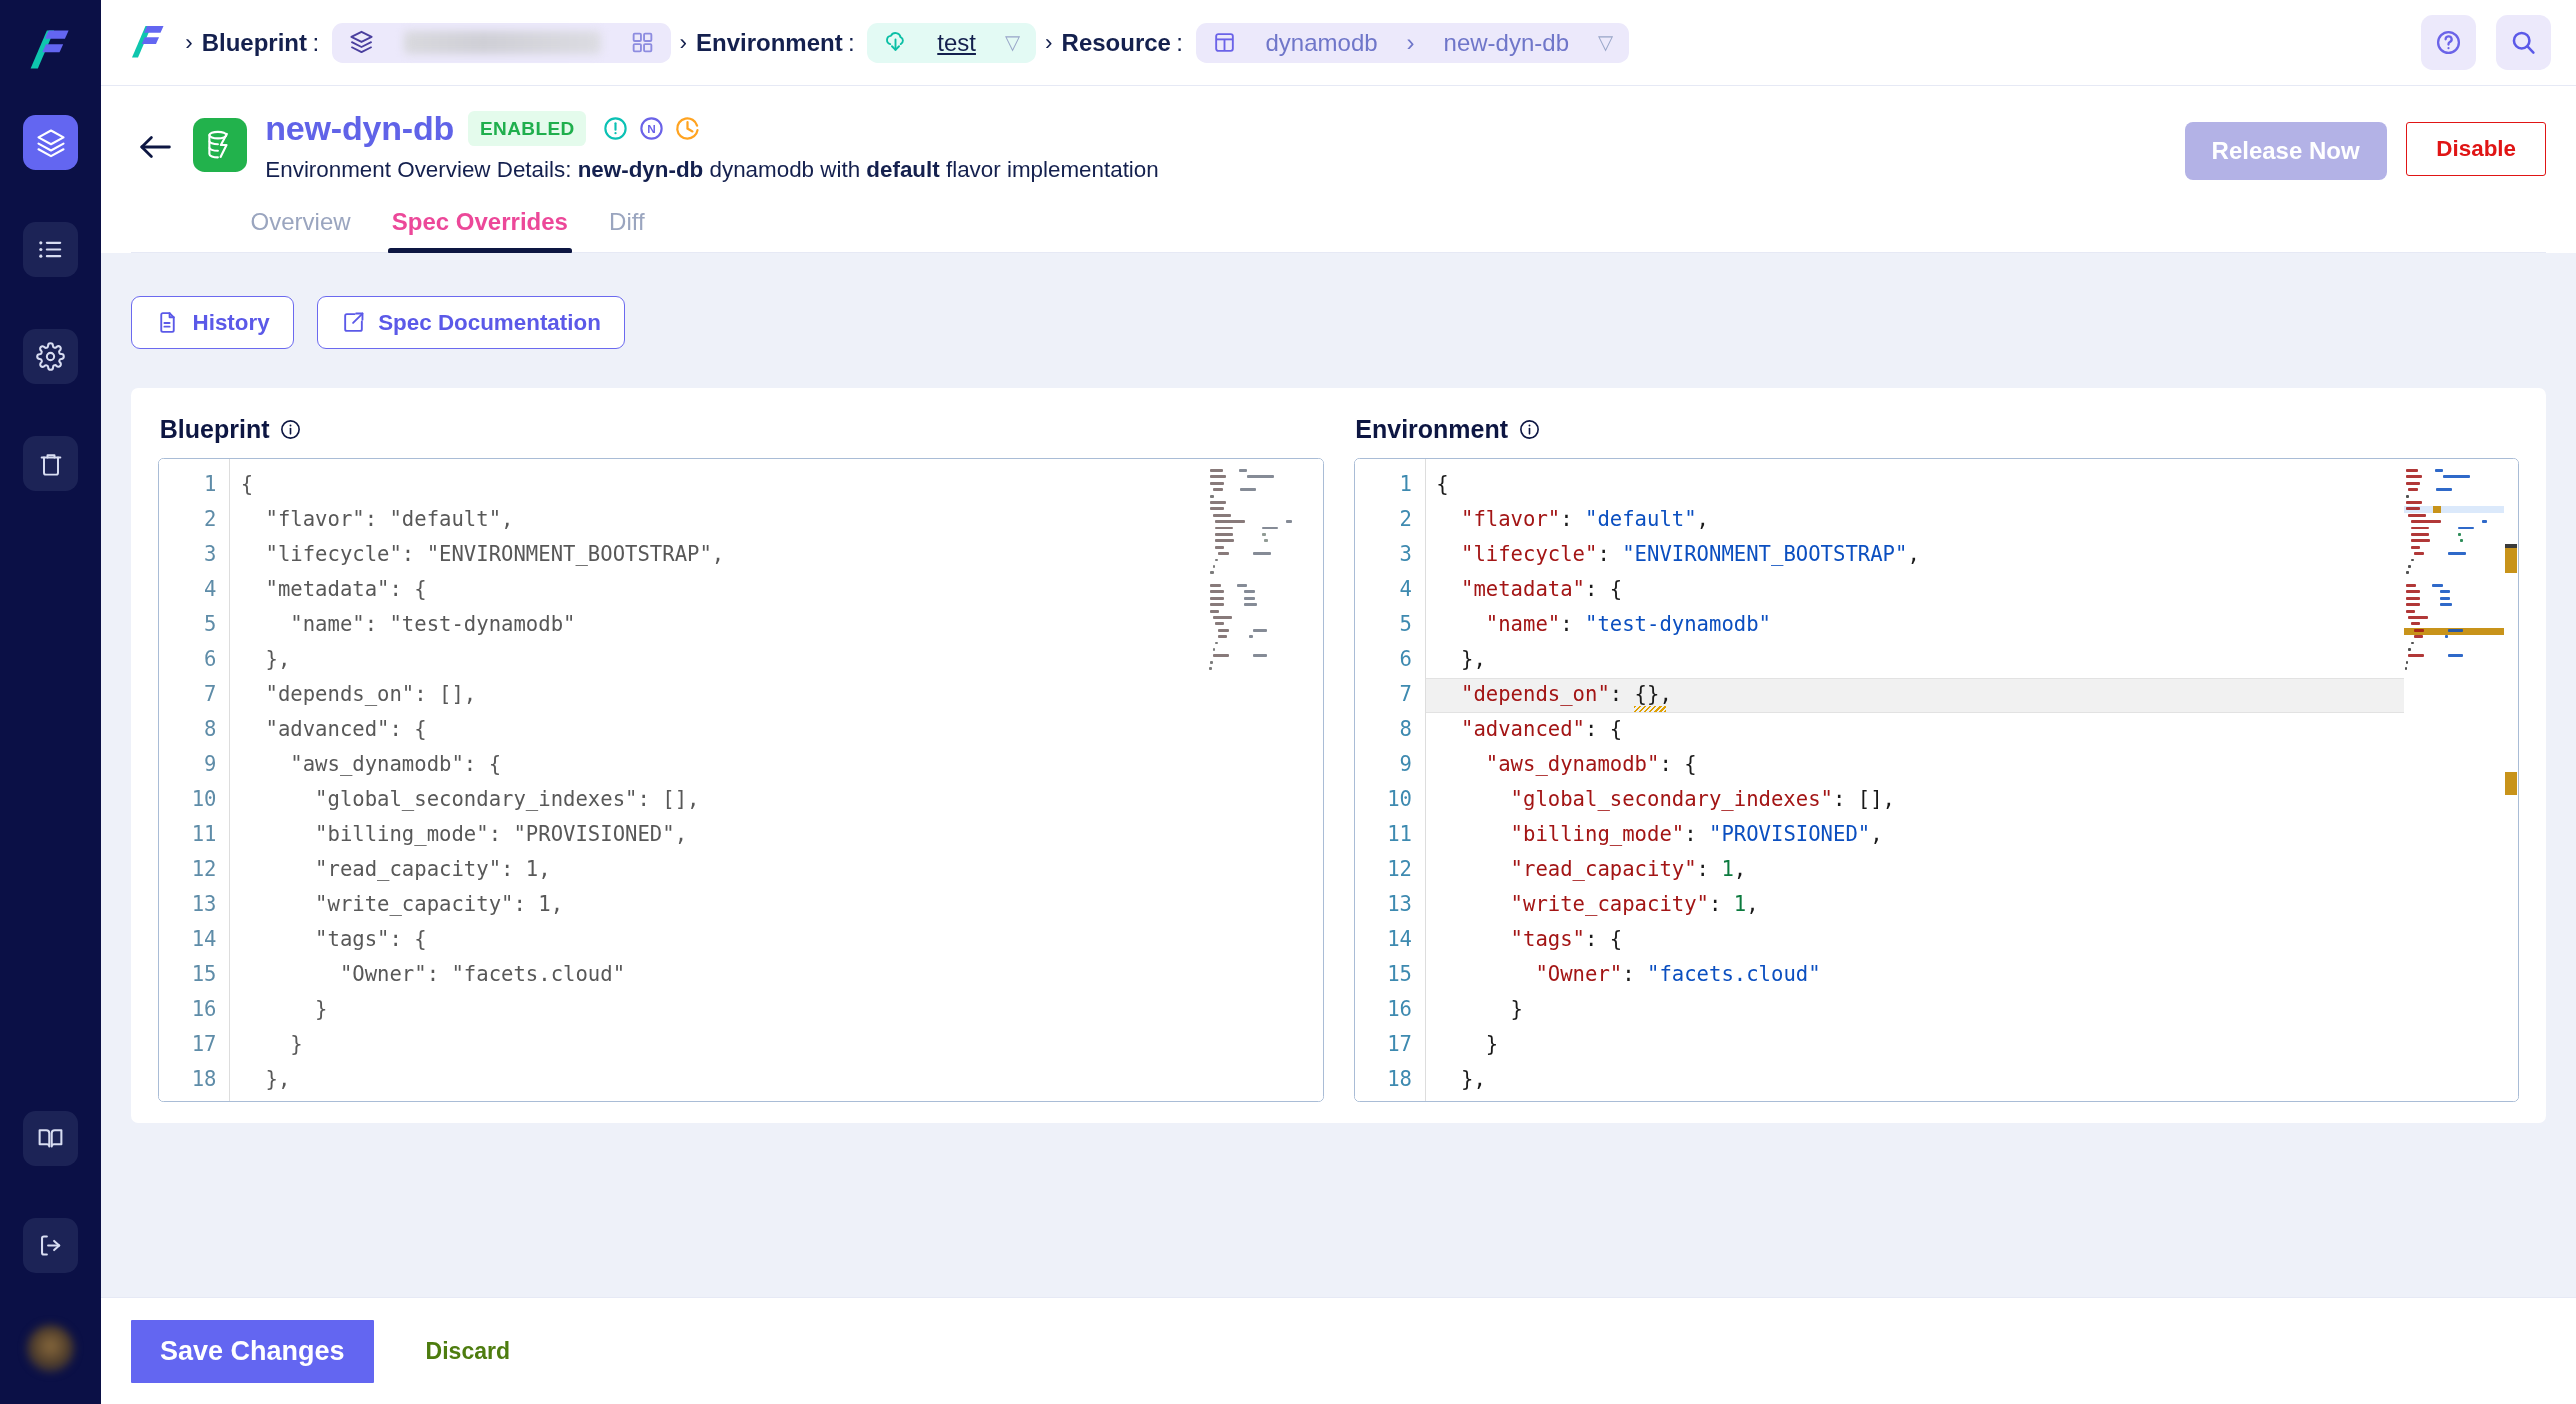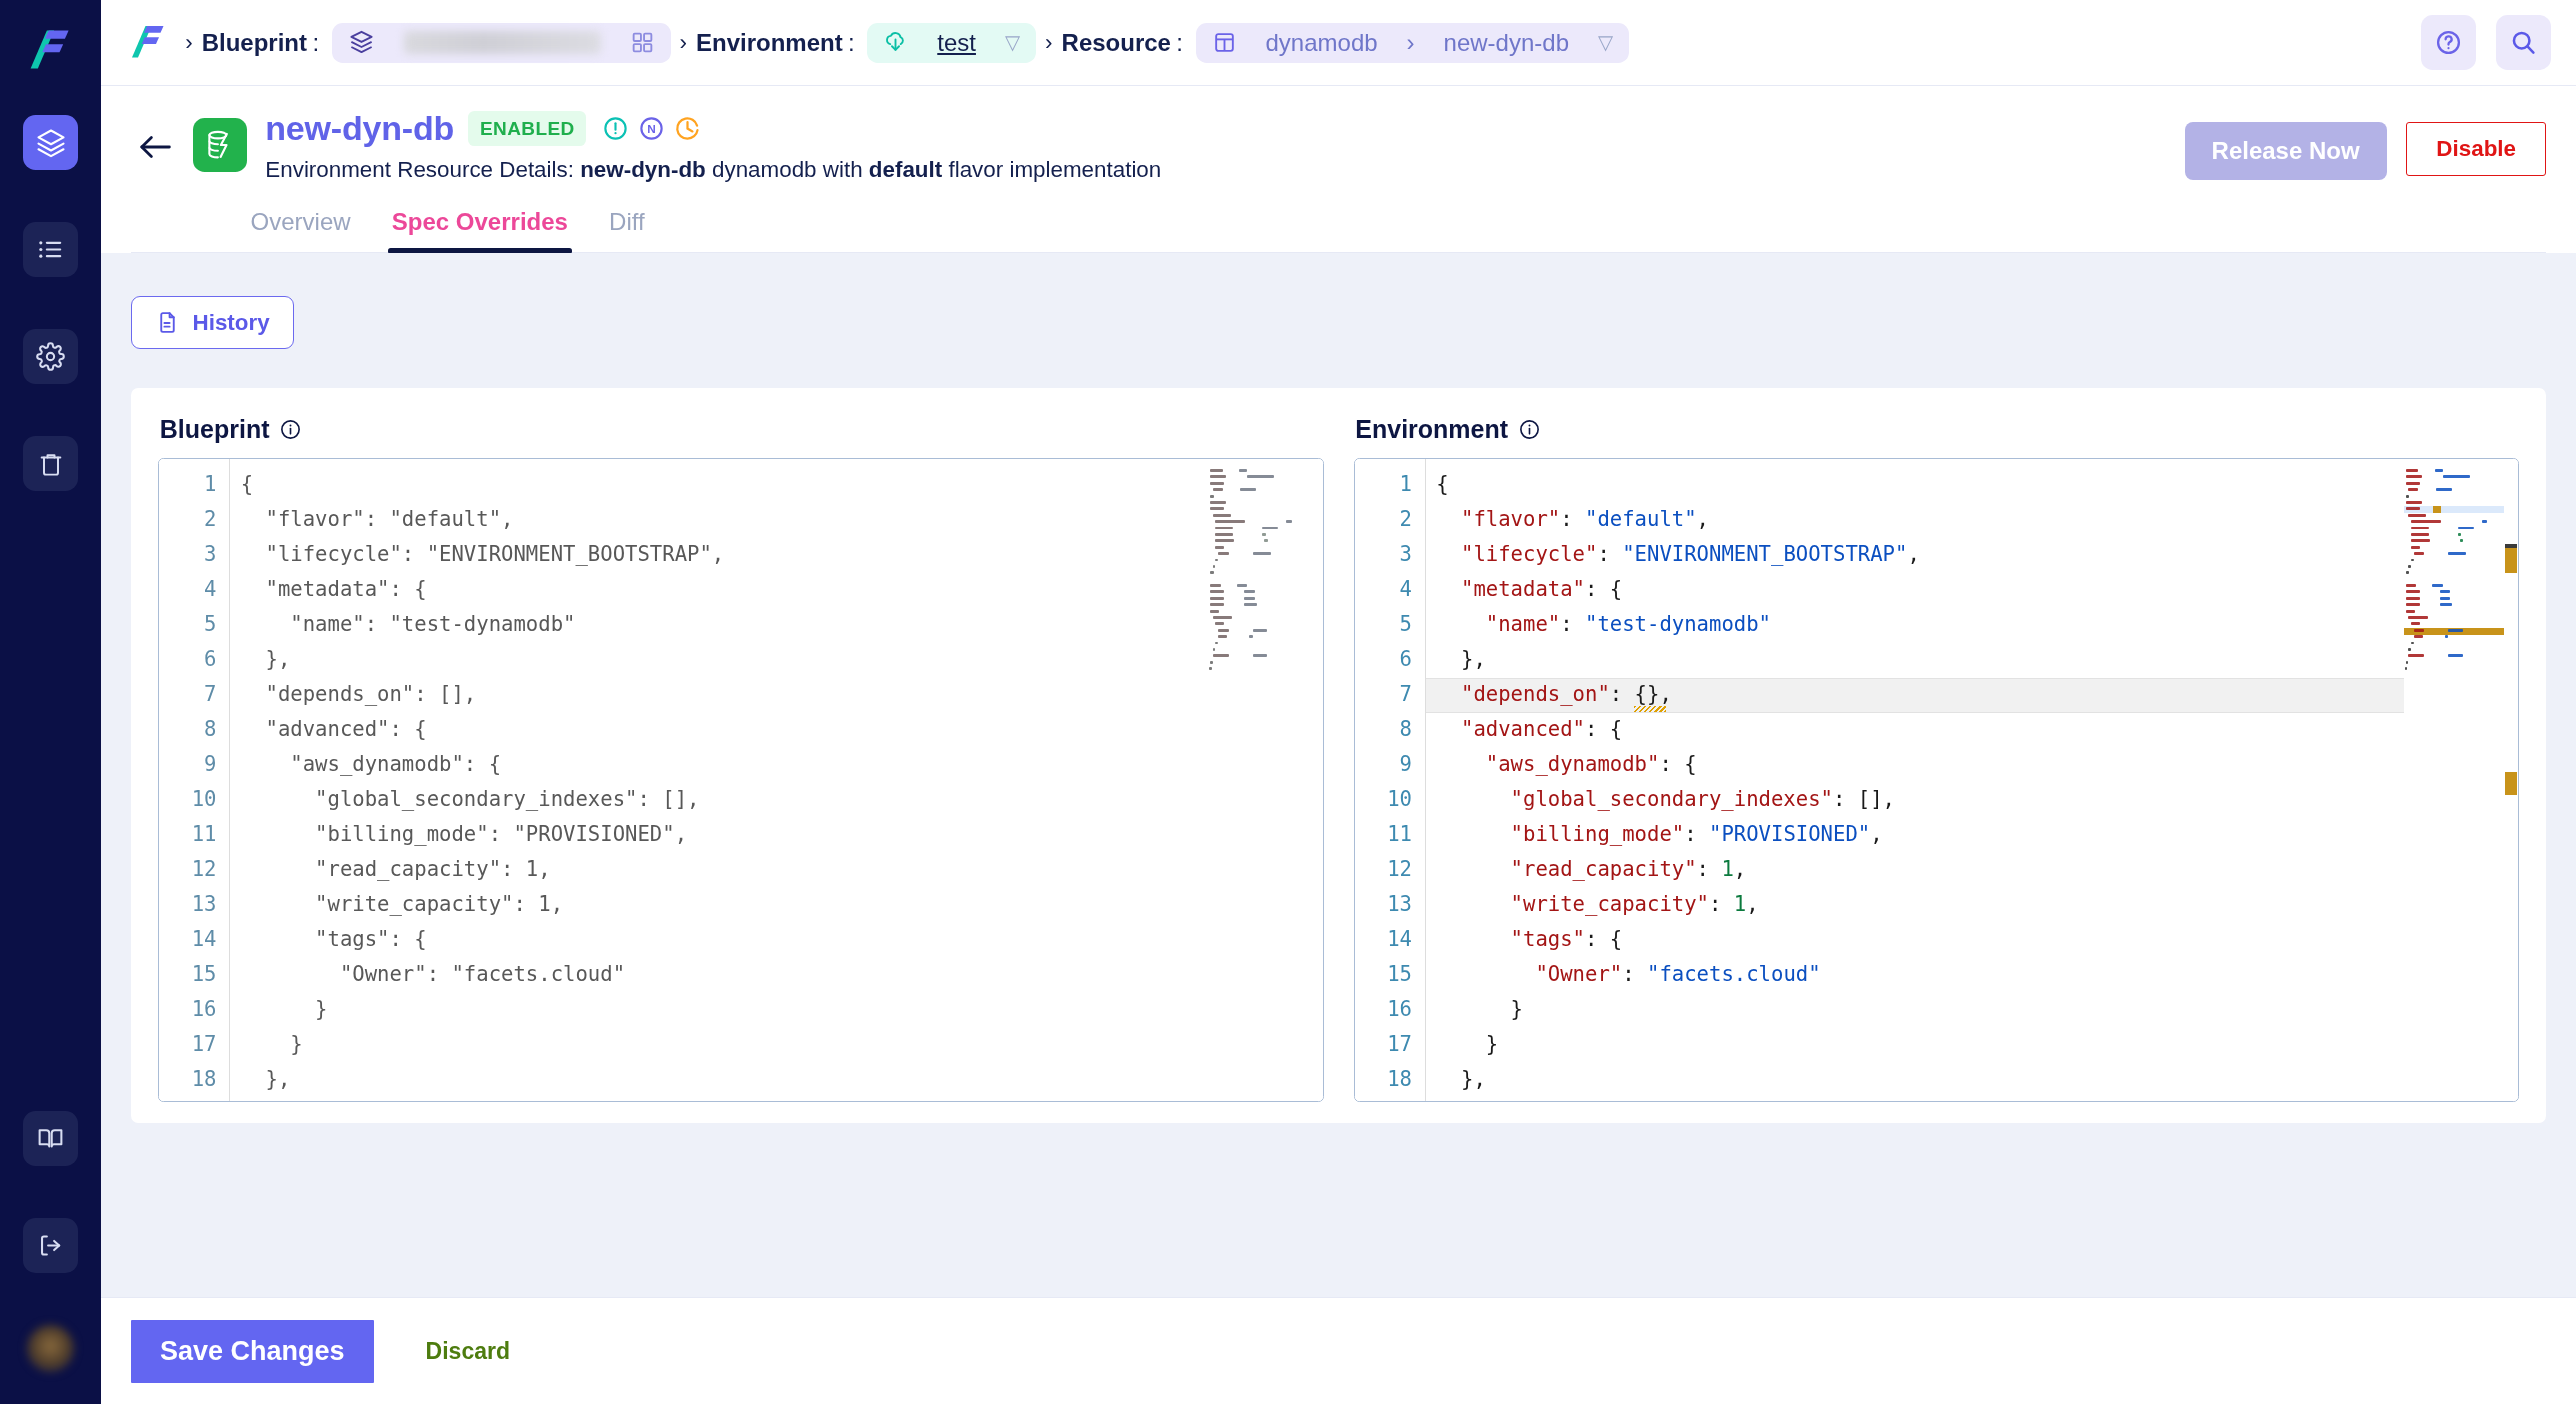--- a/index.html
+++ b/index.html
@@ -372,21 +372,21 @@
                 <circle cx="12" cy="12" r="9"></circle>
                 <text x="12" y="16.2" font-size="10.5" font-family="Liberation Sans, sans-serif" font-weight="bold" fill="#6b63e8" stroke="none" text-anchor="middle">N</text>
               </svg>
               <svg width="27" height="27" viewBox="0 0 24 24" fill="none" stroke="#ffa320" stroke-width="2" stroke-linecap="round">
                 <path d="M20.5 9.4A9 9 0 1 0 12 21a9 9 0 0 0 8.9-7.6"></path>
                 <polyline points="12,6.4 12,12 16.4,14.6"></polyline>
               </svg>
             </span>
           </div>
           <div class="subtitle">
-            <span>Environment Resource Details: </span><b>new-dyn-db</b><span> dynamodb with </span><b>default</b><span> flavor implementation</span>
+            <span>Environment Overview Details: </span><b>new-dyn-db</b><span> dynamodb with </span><b>default</b><span> flavor implementation</span>
           </div>
         </div>
 
         <div class="header-actions">
           <button class="btn-release">Release Now</button>
           <button class="btn-disable">Disable</button>
         </div>
       </div>
 
       <div class="tabs">
@@ -400,20 +400,28 @@
 
       <div class="doc-actions">
         <button class="btn-outline">
           <svg width="25" height="25" viewBox="0 0 24 24" fill="none" stroke="#5b59e8" stroke-width="1.8" stroke-linecap="round" stroke-linejoin="round">
             <path d="M14 3H7.5A1.5 1.5 0 0 0 6 4.5v15A1.5 1.5 0 0 0 7.5 21h9a1.5 1.5 0 0 0 1.5-1.5V7z"></path>
             <polyline points="14,3 14,7 18,7"></polyline>
             <line x1="9" y1="12.5" x2="14" y2="12.5"></line>
             <line x1="9" y1="16" x2="14" y2="16"></line>
           </svg>
           <span>History</span>
+        </button>
+        <button class="btn-outline">
+          <svg width="25" height="25" viewBox="0 0 24 24" fill="none" stroke="#5b59e8" stroke-width="1.8" stroke-linecap="round" stroke-linejoin="round">
+            <path d="M13 4H5.6A1.6 1.6 0 0 0 4 5.6v12.8A1.6 1.6 0 0 0 5.6 20h12.8a1.6 1.6 0 0 0 1.6-1.6V11"></path>
+            <polyline points="14.5,3.4 20.6,3.4 20.6,9.4"></polyline>
+            <line x1="20.6" y1="3.4" x2="11.6" y2="12.4"></line>
+          </svg>
+          <span>Spec Documentation</span>
         </button>
       </div>
 
       <div class="panels">
 
         <div class="panel">
           <div class="panel-head">
             <span class="panel-title">Blueprint</span>
             <svg width="23" height="23" viewBox="0 0 24 24" fill="none" stroke="#0d1642" stroke-width="1.7" stroke-linecap="round">
               <circle cx="12" cy="12" r="9"></circle>

